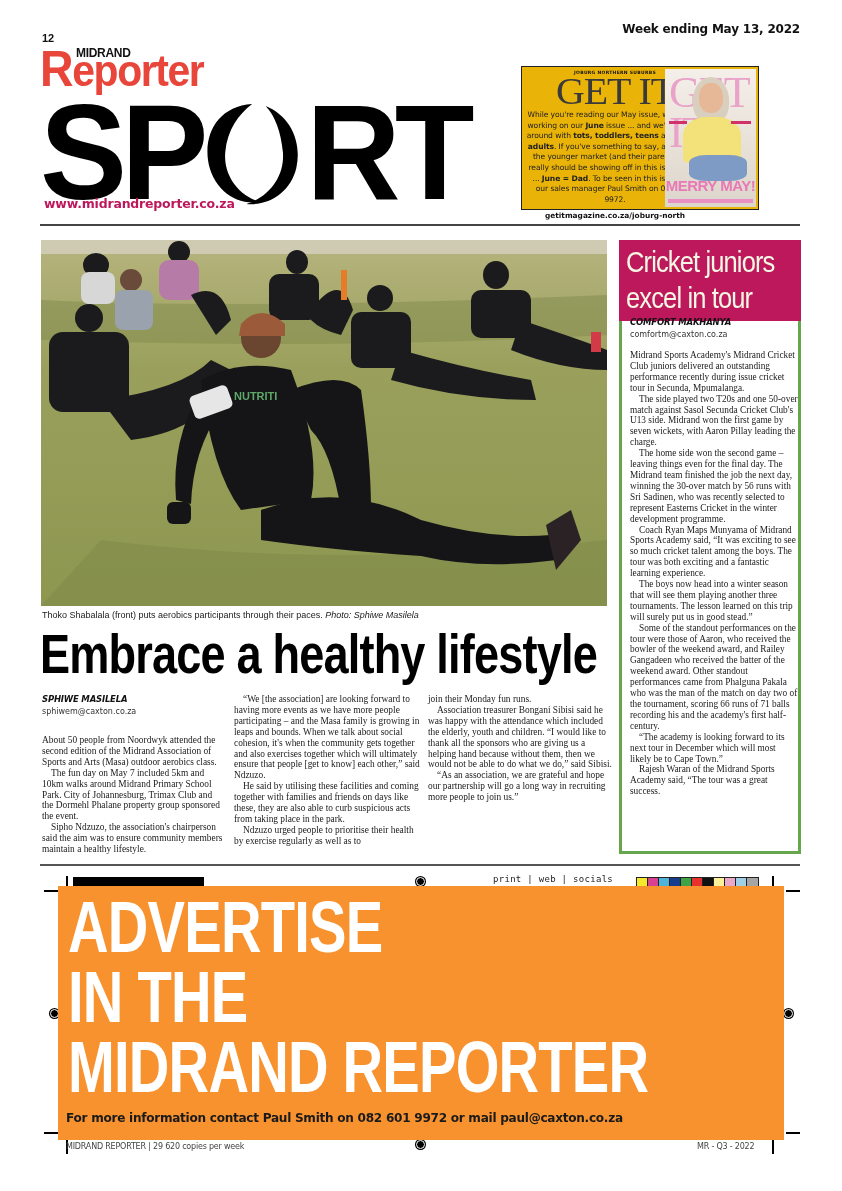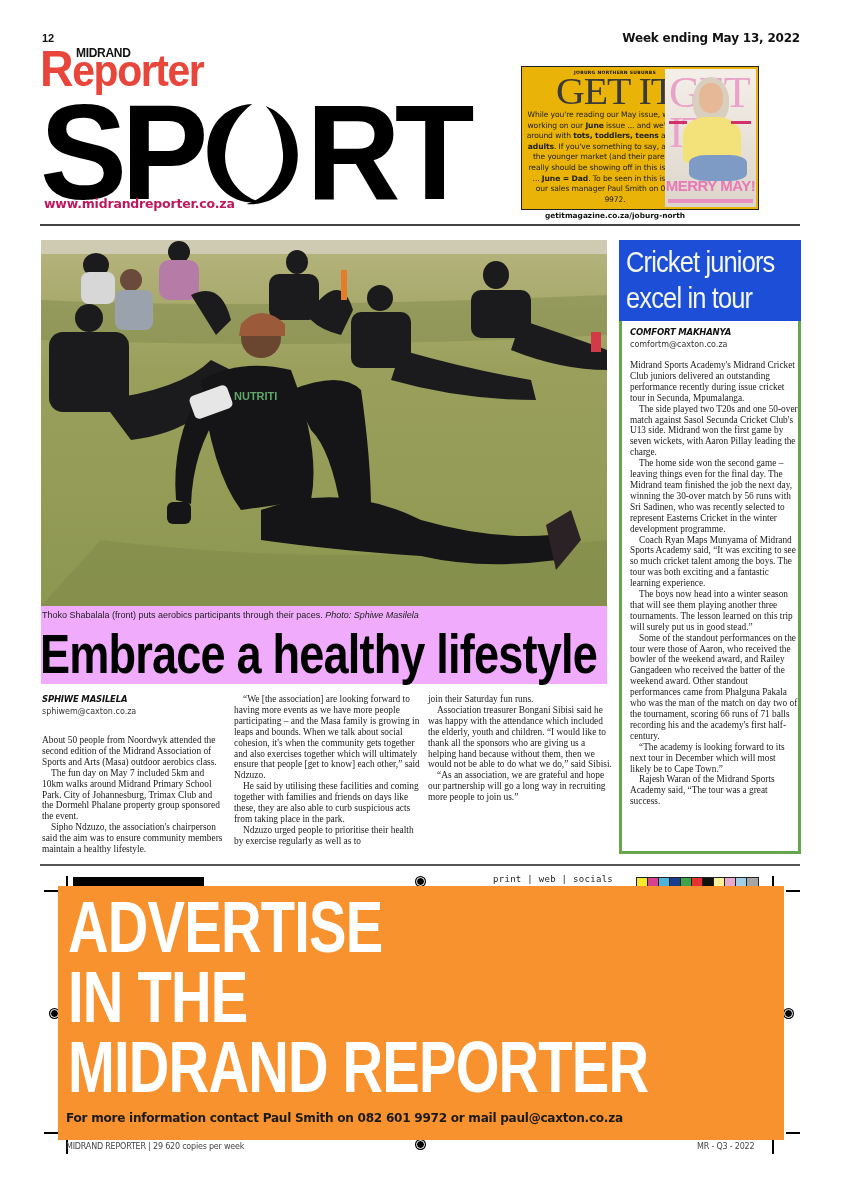--- a/index.html
+++ b/index.html
@@ -3,21 +3,21 @@
 <meta charset="utf-8">
 <style>
   * { box-sizing: border-box; margin: 0; padding: 0; }
   html, body { width: 842px; height: 1191px; background: #ffffff; overflow: hidden; }
   body { position: relative; font-family: "Liberation Serif", serif; color: #111; }
 
   .abs { position: absolute; }
 
   
   .page-num { left: 42px; top: 32px; font: bold 11px "Liberation Sans", sans-serif; }
-  .week-ending { right: 42px; top: 31px; font: bold 12px "DejaVu Sans", sans-serif; letter-spacing: -0.2px; margin-left: 28px; }
+  .week-ending { right: 42px; top: 22px; font: bold 12px "DejaVu Sans", sans-serif; letter-spacing: -0.2px; margin-left: 28px; }
   .mast-midrand { left: 76px; top: 46px; font: bold 12px "Liberation Sans", sans-serif; letter-spacing: -0.3px; color: #111; }
   .mast-reporter { left: 40px; top: 47px; font: bold 44px "Liberation Sans", sans-serif; color: #e8463a; letter-spacing: -1.5px; line-height: 44px; transform: scaleX(0.93); transform-origin: left top; }
   .mast-reporter .cap { font-size: 50px; }
   .sport { left: 40px; top: 92px; font: bold 136px "Liberation Sans", sans-serif; line-height: 120px; letter-spacing: -6px; color: #000; transform: scaleX(0.96); transform-origin: left top; }
   .sport .o-gap { display: inline-block; width: 108px; height: 100px; position: relative; vertical-align: top; margin-top: 10px; }
   .sport .o-gap svg { position: absolute; left: 0; top: 0; }
   .website { left: 44px; top: 196px; font: bold 12.5px "DejaVu Sans", sans-serif; color: #be185d; letter-spacing: -0.2px; }
   .header-rule { left: 40px; top: 224px; width: 760px; height: 2px; background: #444; }
 
   
@@ -32,41 +32,41 @@
   .cover-logo { position: absolute; left: 4px; top: 4px; font: 44px "Liberation Serif", serif; color: #e9a2c8; line-height: 40px; letter-spacing: -2px; }
   .cover-hair { position: absolute; left: 28px; top: 8px; width: 36px; height: 46px; border-radius: 50% 50% 40% 40%; background: #d9cfbf; }
   .cover-face { position: absolute; left: 34px; top: 14px; width: 24px; height: 30px; border-radius: 45%; background: #e6b898; }
   .cover-body { position: absolute; left: 18px; top: 48px; width: 58px; height: 46px; border-radius: 40% 40% 10% 10%; background: #f3e27a; }
   .cover-legs { position: absolute; left: 24px; top: 86px; width: 58px; height: 26px; border-radius: 30%; background: #7d9bc4; }
   .cover-merry { position: absolute; left: 0; width: 100%; top: 108px; text-align: center; font: bold 15px "Liberation Sans", sans-serif; color: #e978b6; letter-spacing: -0.5px; }
   .cover-strip { position: absolute; left: 3px; right: 3px; bottom: 4px; height: 4px; background: #ea8fc2; }
   .cover-tag { position: absolute; font: bold 4px "Liberation Sans", sans-serif; color: #d2306a; line-height: 5px; }
 
   
-  .photo { left: 41px; top: 240px; width: 566px; height: 444px; background: #f0abfc; overflow: hidden; }
+  .photo { left: 41px; top: 240px; width: 566px; height: 366px; background: #0f766e; overflow: hidden; }
   .caption { left: 42px; top: 610px; font: 9px "Liberation Sans", sans-serif; color: #222; }
   .caption i { font-style: italic; }
 
   
   .headline { left: 40px; top: 624px; width: 570px; font: bold 55px "Liberation Sans", sans-serif; line-height: 60px; letter-spacing: -1px; transform: scaleX(0.82); transform-origin: left top; white-space: nowrap; color: #000; }
   .byline { font: bold italic 8.5px "DejaVu Sans", sans-serif; letter-spacing: -0.2px; }
   .email { font: 8px "DejaVu Sans", sans-serif; color: #333; margin-top: 3px; }
   .col { font: 9.4px/10.9px "Liberation Serif", serif; color: #1a1a1a; }
   .col p { text-indent: 0; }
   .col p.ind { text-indent: 9px; }
   .story-col1 { left: 42px; top: 694px; width: 182px; }
   .story-col1 .col { margin-top: 19px; }
   .story-col2 { left: 234px; top: 694px; width: 186px; }
   .story-col3 { left: 428px; top: 694px; width: 186px; }
 
   
   .side-box { left: 619px; top: 240px; width: 182px; height: 614px; border: 3px solid #66a74d; border-top: none; background: #fff; }
-  .side-head { position: absolute; left: -3px; top: 0; width: 182px; height: 81px; background: #1d4ed8; color: #f3f7e4; font: 29px "Liberation Sans", sans-serif; line-height: 36px; padding: 4px 0 4px 7px; letter-spacing: -1px; transform-origin: left top; }
+  .side-head { position: absolute; left: -3px; top: 0; width: 182px; height: 81px; background: #be185d; color: #f3f7e4; font: 29px "Liberation Sans", sans-serif; line-height: 36px; padding: 4px 0 4px 7px; letter-spacing: -1px; transform-origin: left top; }
   .side-head span { display: block; transform: scaleX(0.88); transform-origin: left top; white-space: nowrap; }
-  .side-inner { position: absolute; left: 8px; top: 87px; width: 168px; }
+  .side-inner { position: absolute; left: 8px; top: 77px; width: 168px; }
   .side-inner .col { margin-top: 11px; font-size: 9.3px; line-height: 10.9px; }
 
   
   .bottom-rule { left: 40px; top: 864px; width: 760px; height: 2px; background: #555; }
 
   
   .reg-mark { width: 9px; height: 9px; border-radius: 50%; background: #000; border: 1px solid #fff; box-shadow: 0 0 0 1px #000; }
   .crop-h { height: 2px; width: 14px; background: #000; }
   .crop-v { width: 2px; height: 14px; background: #000; }
   .black-bar { left: 73px; top: 877px; width: 131px; height: 13px; background: #000; }
@@ -183,21 +183,21 @@
     <p class="ind">The fun day on May 7 included 5km and 10km walks around Midrand Primary School Park. City of Johannesburg, Trimax Club and the Dormehl Phalane property group sponsored the event.</p>
     <p class="ind">Sipho Ndzuzo, the association's chairperson said the aim was to ensure community members maintain a healthy lifestyle.</p>
   </div>
 </div>
 <div class="abs story-col2 col">
   <p class="ind">“We [the association] are looking forward to having more events as we have more people participating – and the Masa family is growing in leaps and bounds. When we talk about social cohesion, it's when the community gets together and also exercises together which will ultimately ensure that people [get to know] each other,” said Ndzuzo.</p>
   <p class="ind">He said by utilising these facilities and coming together with families and friends on days like these, they are also able to curb suspicious acts from taking place in the park.</p>
   <p class="ind">Ndzuzo urged people to prioritise their health by exercise regularly as well as to</p>
 </div>
 <div class="abs story-col3 col">
-  <p>join their Saturday fun runs.</p>
+  <p>join their Monday fun runs.</p>
   <p class="ind">Association treasurer Bongani Sibisi said he was happy with the attendance which included the elderly, youth and children. “I would like to thank all the sponsors who are giving us a helping hand because without them, then we would not be able to do what we do,” said Sibisi.</p>
   <p class="ind">“As an association, we are grateful and hope our partnership will go a long way in recruiting more people to join us.”</p>
 </div>
 
 <div class="abs side-box">
   <div class="side-head">
     <span>Cricket juniors</span>
     <span>excel in tour</span>
   </div>
   <div class="side-inner">

